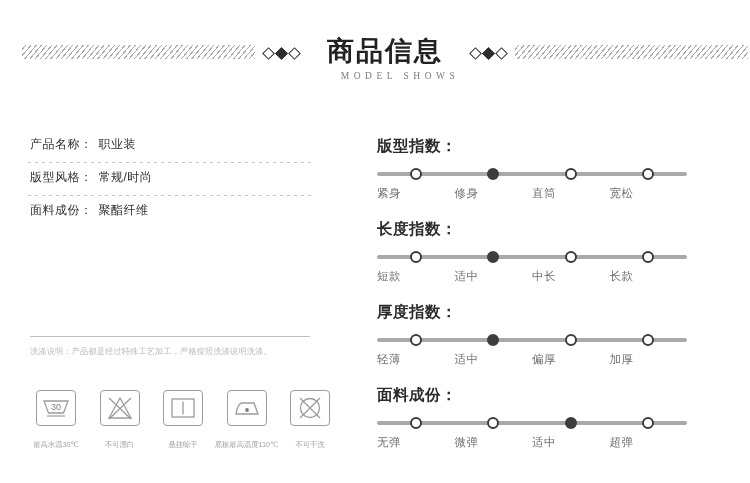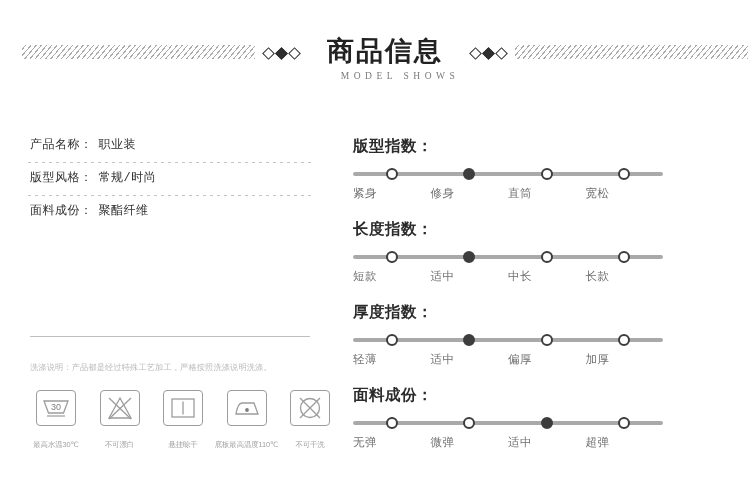--- a/index.html
+++ b/index.html
@@ -47,54 +47,54 @@
 
   
   .left-panel { position: absolute; left: 28px; top: 130px; width: 288px; }
 
   .spec-row {
     display: flex; align-items: baseline;
     font-size: 12px; color: #2f2f2f; letter-spacing: .5px;
     padding: 6px 0 9px 2px;
   }
   .spec-label { font-weight: 500; white-space: nowrap; }
-  .spec-value { margin-left: 6px; white-space: nowrap; font-family: Liberation Mono, monospace; }
+  .spec-value { margin-left: 6px; white-space: nowrap; }
 
   .dashed-sep {
     height: 1px; width: 283px;
     background-image: repeating-linear-gradient(
         to right, #c4c4c4 0px, #c4c4c4 3px, rgba(255,255,255,0) 3px, rgba(255,255,255,0) 7px);
   }
 
   .solid-sep {
     position: absolute; left: 30px; top: 336px; width: 280px; height: 1px;
     background: #bfbfbf;
   }
 
   .wash-note {
-    position: absolute; left: 30px; top: 362px; width: 300px;
+    position: absolute; left: 30px; top: 346px; width: 300px;
     font-size: 8.2px; color: #b9b9b9; letter-spacing: .15px; white-space: nowrap;
   }
 
   .care-row {
     position: absolute; left: 28px; top: 390px;
     width: 310px; display: flex; justify-content: space-between;
   }
   .care-item { width: 56px; display: flex; flex-direction: column; align-items: center; }
   .care-box {
     width: 40px; height: 36px; border: 1.4px solid #9c9c9c; border-radius: 4px;
     display: flex; align-items: center; justify-content: center;
   }
   .care-label {
     margin-top: 14px; font-size: 7.4px; color: #a0a0a0;
     white-space: nowrap; letter-spacing: -.1px;
   }
 
   
-  .right-panel { position: absolute; left: 353px; top: 136px; width: 330px; }
+  .right-panel { position: absolute; left: 377px; top: 136px; width: 330px; }
 
   .slider-group { margin-bottom: 18px; }
   .slider-title {
     font-size: 15.5px; font-weight: 600; color: #2b2b2b;
     letter-spacing: .5px; margin-bottom: 9px;
   }
   .slider-track-wrap { position: relative; height: 16px; }
   .slider-track {
     position: absolute; left: 0; top: 6px; width: 310px; height: 4px;
     background: #a9a9a9; border-radius: 2px;

